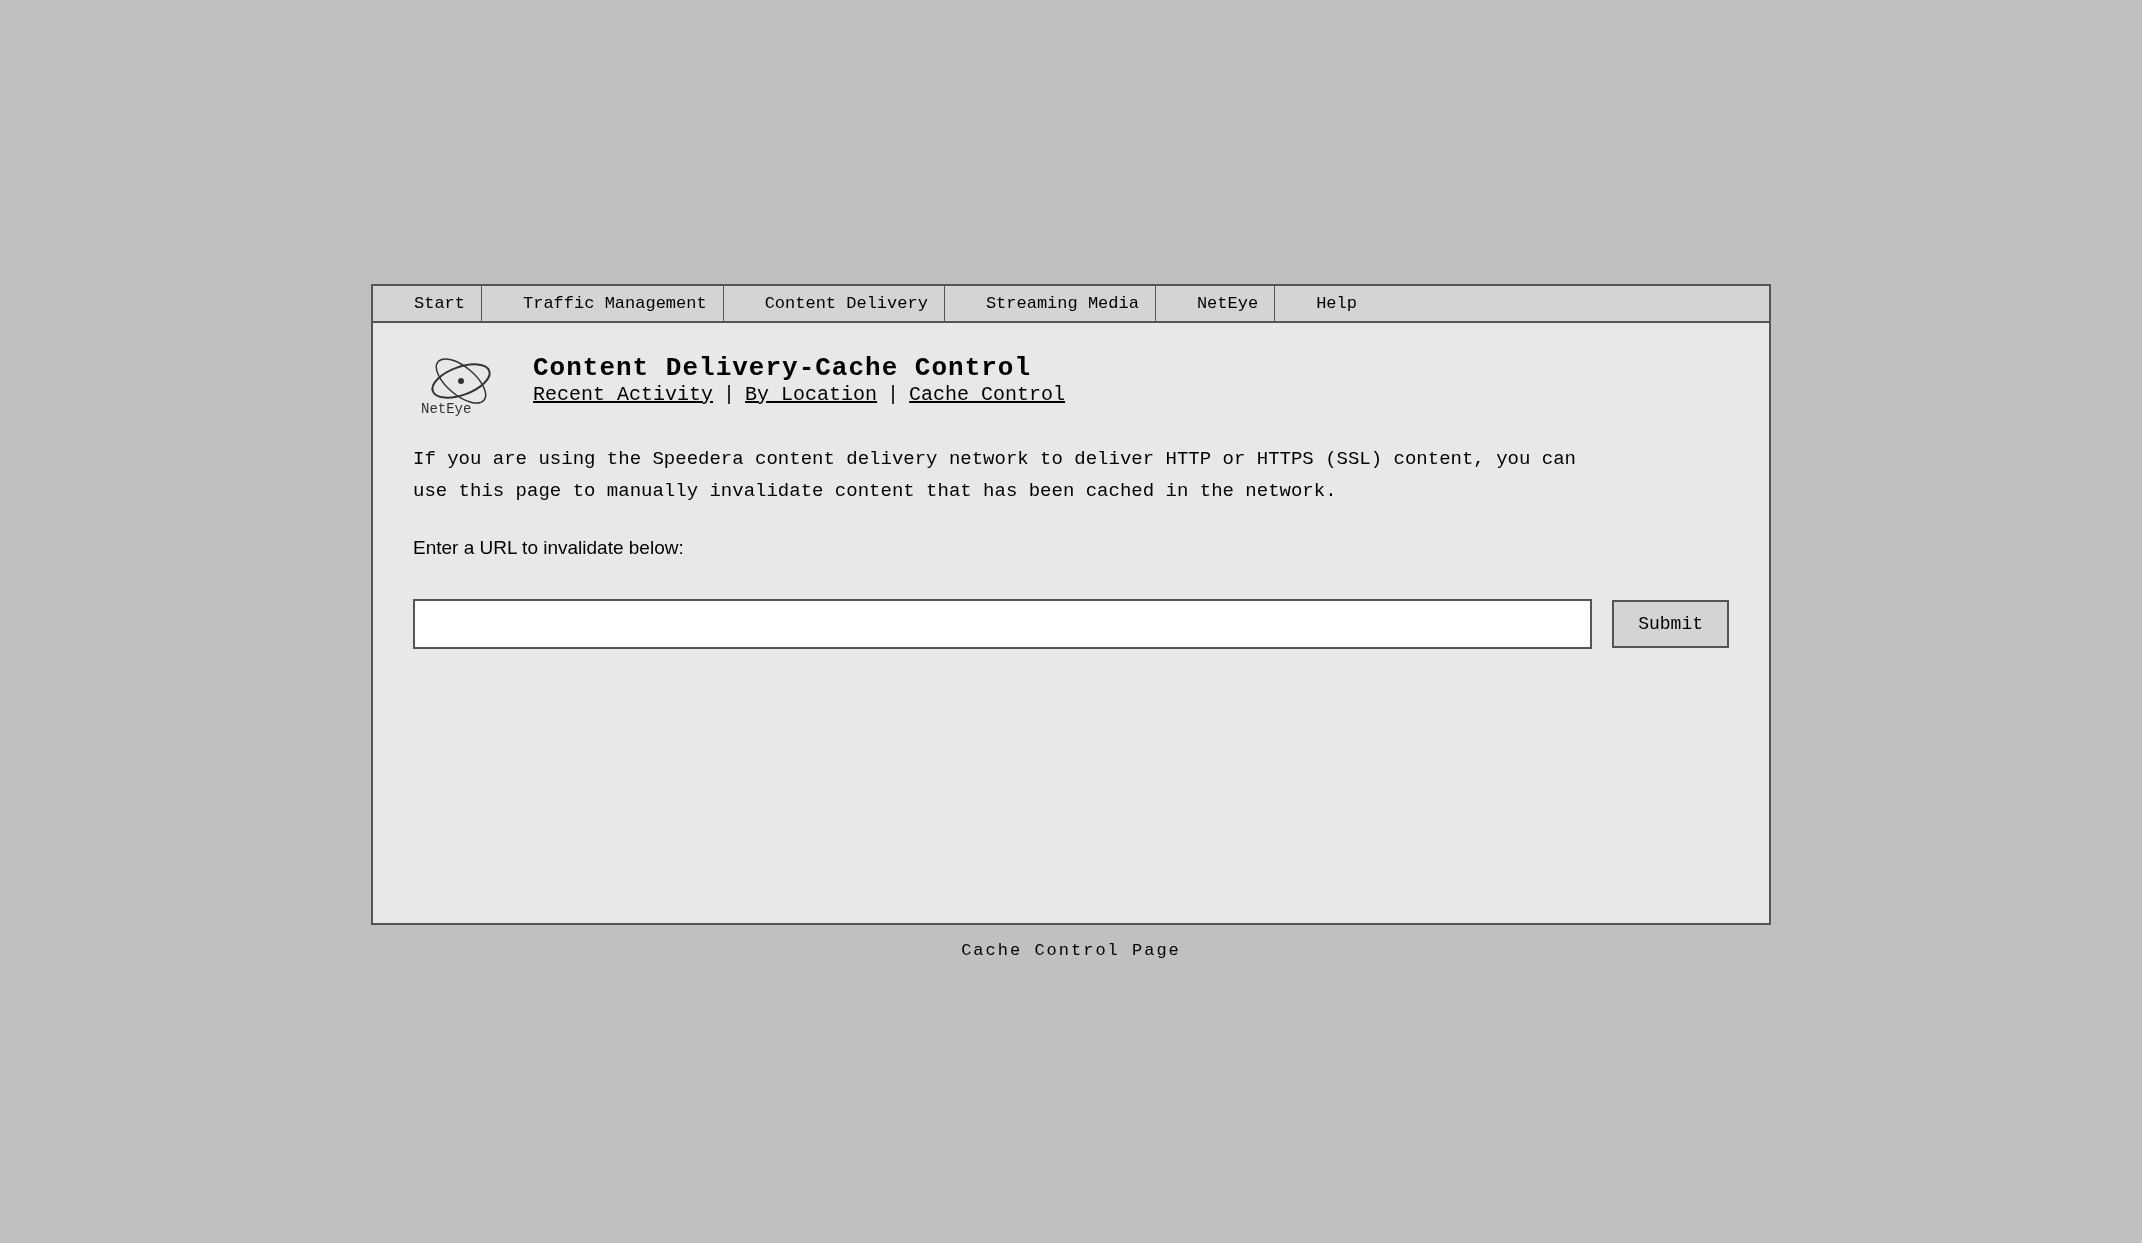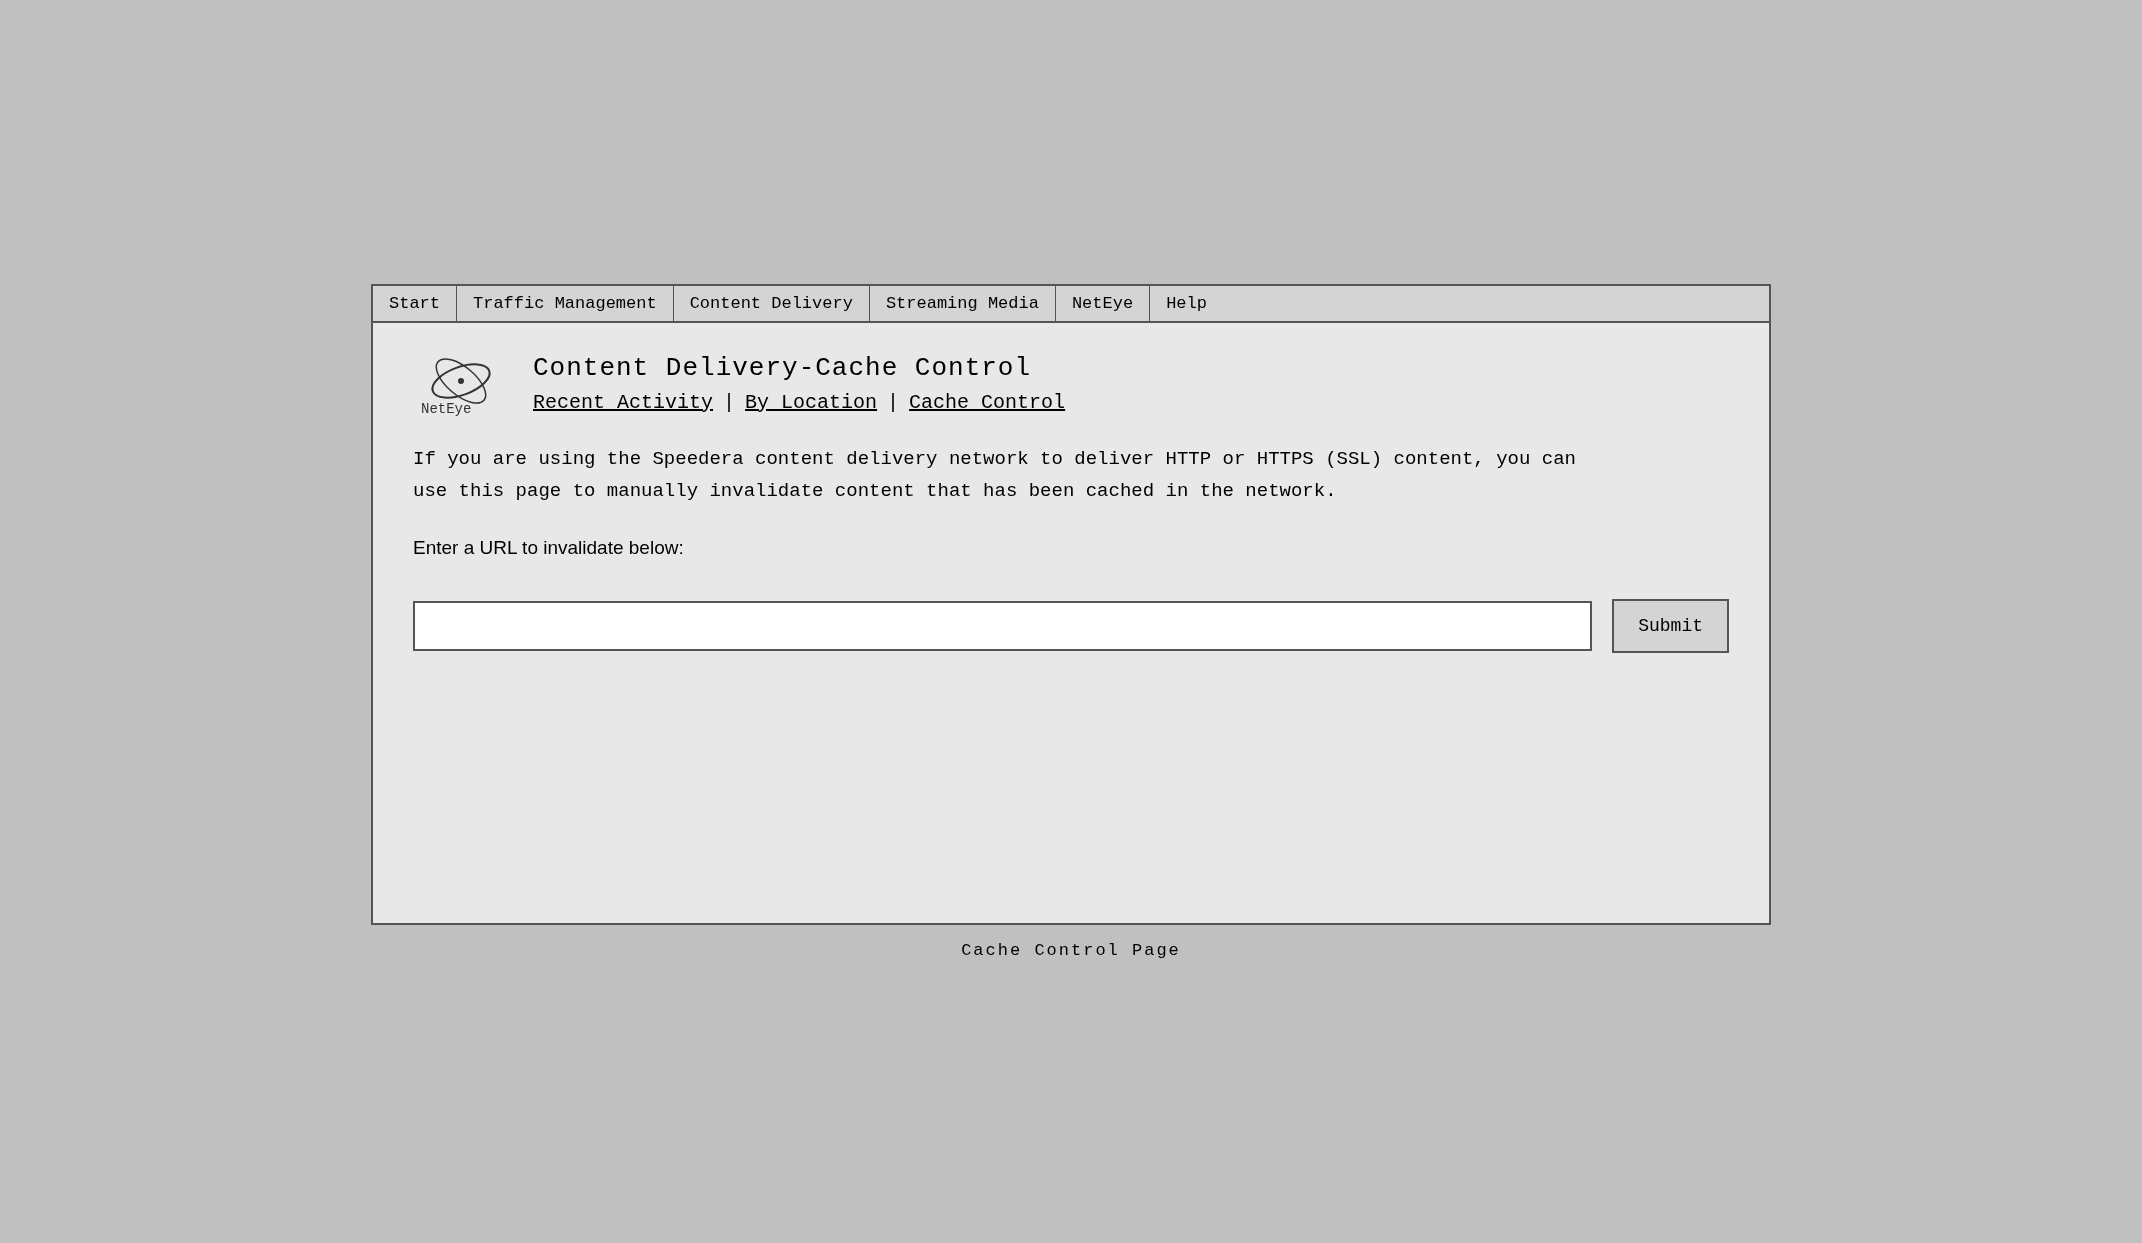--- a/index.html
+++ b/index.html
@@ -40,20 +40,21 @@
     }
 
     .nav-item {
       border-right: 1px solid #555;
       padding: 8px 16px;
       font-family: 'Courier New', Courier, monospace;
       font-size: 17px;
       background-color: #d4d4d4;
       cursor: pointer;
       white-space: nowrap;
+      margin-left: 25px;
     }
 
     .nav-item:last-child {
       border-right: none;
     }
 
     .content-area {
       padding: 30px 40px;
       background-color: #e8e8e8;
       min-height: 600px;
@@ -78,22 +79,22 @@
 
     .title-nav-area {
       display: flex;
       flex-direction: column;
       justify-content: center;
     }
 
     .page-title {
       font-family: 'Courier New', Courier, monospace;
       font-size: 26px;
-      font-weight: normal;
-      margin-bottom: 8px;
+      font-weight: bold;
+      margin-bottom: 0;
       letter-spacing: 1px;
     }
 
     .sub-nav {
       display: flex;
       align-items: center;
       font-size: 20px;
       font-family: 'Courier New', Courier, monospace;
       justify-content: center;
     }
@@ -140,21 +141,21 @@
       height: 50px;
     }
 
     .submit-button {
       border: 2px solid #555;
       padding: 10px 24px;
       font-family: 'Courier New', Courier, monospace;
       font-size: 18px;
       background-color: #d4d4d4;
       cursor: pointer;
-      height: 54px;
+      height: 48px;
       white-space: nowrap;
     }
 
     .footer-text {
       text-align: right;
       font-family: Liberation Mono, monospace;
       font-size: 17px;
       margin-top: 16px;
       letter-spacing: 2px;
     }

